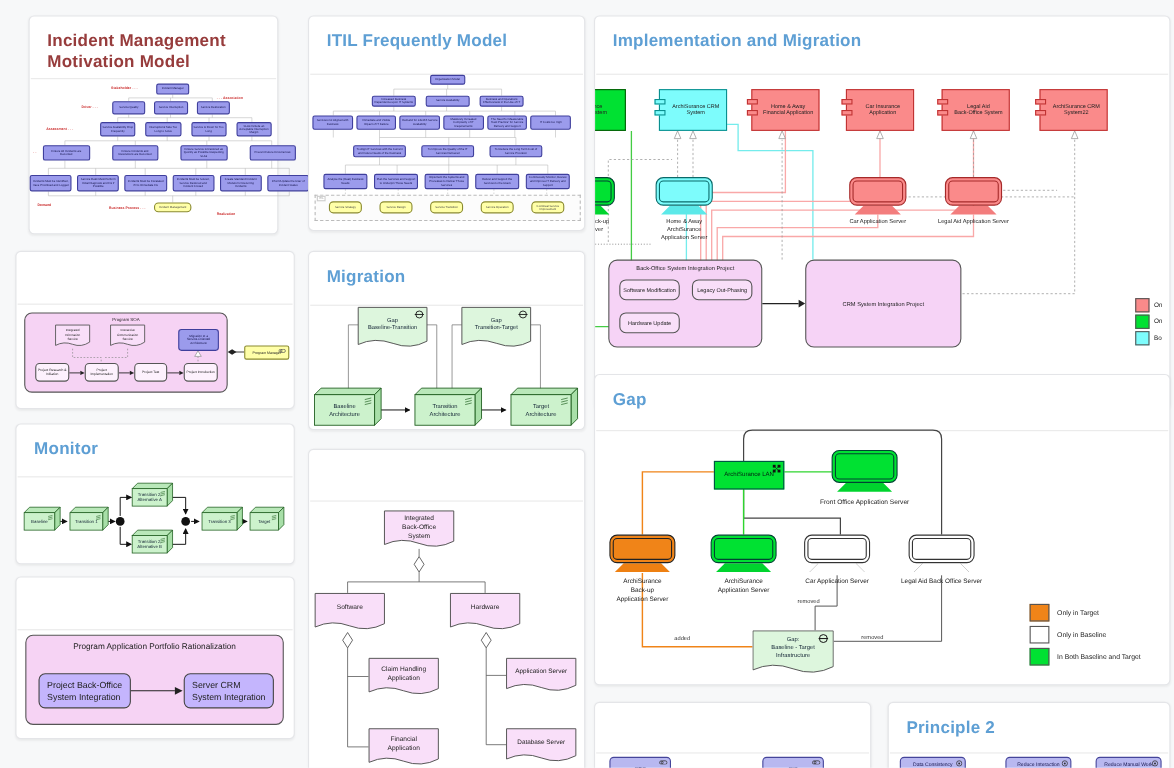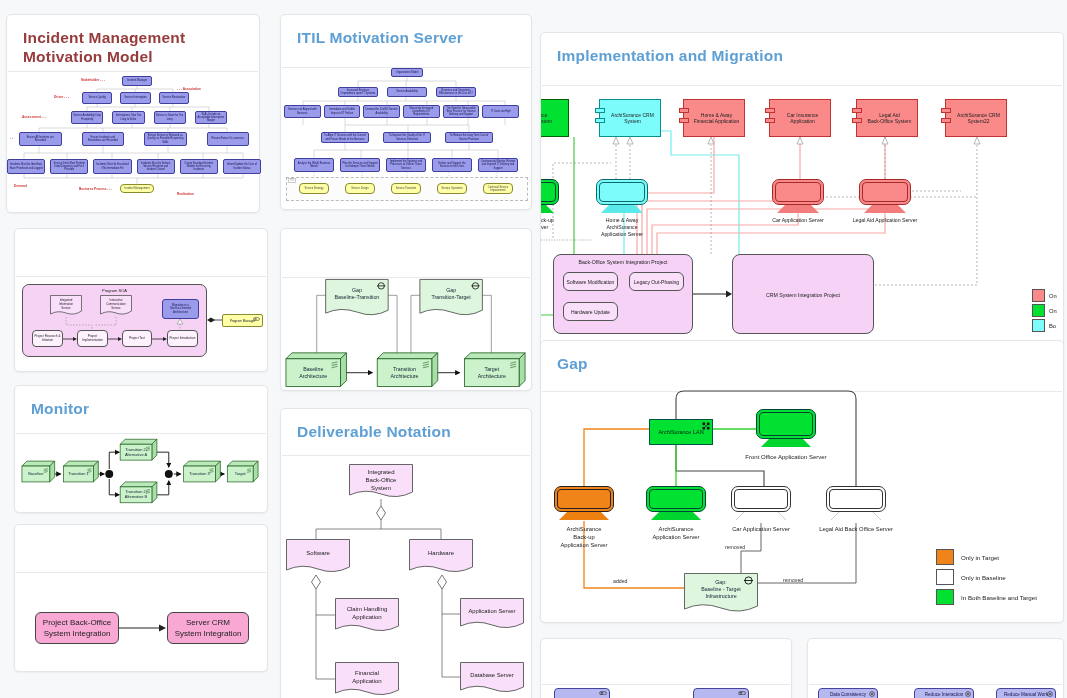--- a/index.html
+++ b/index.html
@@ -19,21 +19,21 @@
 .mrow .ypill{position:relative;flex:1}
 .redlbl{position:absolute;color:#cc3333;font-size:3.2px;font-weight:bold;white-space:nowrap}
 .grp{position:absolute;border:1px dashed #bbb;background:#fcfcfc}
 .grptag{position:absolute;font-size:2.6px;color:#999;border:1px solid #ccc;padding:0 1px;background:#fff}
 
 .pinkc{position:absolute;background:#f6d3f4;border:1.2px solid #555;border-radius:7px}
 .pinkc .clbl{position:absolute;top:3px;left:0;width:100%;text-align:center}
 .softbox{position:absolute;background:#fdf1fd;border:1px solid #555;border-radius:4px;display:flex;align-items:center;justify-content:center;text-align:center;font-size:3px;line-height:1.2;padding:1px}
 .goalbox{position:absolute;background:#9b9bec;border:1px solid #3f3f9c;border-radius:3px;color:#15154d;display:flex;align-items:center;justify-content:center;text-align:center;font-size:2.8px;line-height:1.2;padding:1px}
 .ybox{position:absolute;background:#ffffa8;border:1px solid #8a8a30;border-radius:2px;display:flex;align-items:center;justify-content:center;text-align:center;font-size:3.2px}
-.wpbox{position:absolute;background:#f9a8d4;border:1.2px solid #444;border-radius:6px;display:flex;align-items:center;justify-content:center;text-align:center;font-size:8px;line-height:1.4;white-space:pre-line}
+.wpbox{position:absolute;background:#c4b5fd;border:1.2px solid #444;border-radius:6px;display:flex;align-items:center;justify-content:center;font-size:8px;line-height:1.4;white-space:pre-line}
 
 .deliv{position:absolute}
 .deliv svg{position:absolute;left:0;top:0;overflow:visible}
 .deliv .dlbl{position:absolute;left:0;top:0;width:100%;text-align:center;white-space:pre-line}
 
 .comp{position:absolute;display:flex;align-items:center;justify-content:center;text-align:center;font-size:5px;line-height:1.3;white-space:pre-line;padding-left:5px}
 .comp .tabs{position:absolute;left:-5px;top:8px}
 .comp .tabs i{display:block;width:10px;height:5px;margin-bottom:5px}
 .comp.cyan{background:#7dfcfc;border:1.2px solid #0a8f8f}.comp.cyan .tabs i{background:#7dfcfc;border:1.2px solid #0a8f8f}
 .comp.red{background:#fa8a8a;border:1.2px solid #c03333}.comp.red .tabs i{background:#fa8a8a;border:1.2px solid #c03333}
@@ -57,21 +57,21 @@
 .gapnote{position:absolute}
 .gapnote .dlbl{position:absolute;left:0;width:100%;text-align:center;font-size:5.3px;line-height:1.35;white-space:pre-line;color:#123}
 .rolebox{position:absolute;background:#b8b8f0;border:1px solid #44449a;border-radius:4px;color:#15154d;font-size:5px;display:flex;align-items:flex-start;justify-content:center;padding-top:8px}
 .rolebox.p2{padding-top:2.5px;font-size:4.6px}
 .cornericon{position:absolute;top:1.5px;right:2.5px}
 .flowlbl{position:absolute;font-size:5.2px;color:#333;white-space:nowrap}
 </style>
 </head>
 <body>
 
-<div class="card" style="left:6px;top:14px;width:254px;height:199px">
+<div class="card" style="left:26px;top:14px;width:227px;height:199px">
   <div class="ct red">Incident Management Motivation Model</div>
   <div class="dv" style="position:absolute;top:56px;left:0;right:0"></div>
   <svg class="wires">
     <g stroke="#b5b5b5" stroke-width="0.5" fill="none">
       <path d="M130,71 V74 H90 V77 M130,74 H166 V77 M128,74 V77"></path>
       <path d="M90,89 V92 M128,89 V92 M166,89 V92 M80,92 H202 M80,92 V96 M125,92 V96 M163,92 V96 M202,92 V96"></path>
       <path d="M80,109 V113 M125,109 V113 M163,109 V113 M202,109 V113 M32,113 H220 M32,113 V117 M96,113 V117 M161,113 V117 M220,113 V117"></path>
       <path d="M32,131 V138 M96,131 V138 M161,131 V138 M220,131 V138 M17,138 H236 M17,138 V144 M60,138 V144 M105,138 V144 M151,138 V144 M196,138 V144 M236,138 V144"></path>
       <path d="M17,159 V163 H236 V159 M60,159 V163 M105,159 V163 M151,159 V163 M196,159 V163 M130,163 V169"></path>
     </g>
@@ -111,21 +111,21 @@
   <div class="redlbl" style="left:170px;top:72px">- - -  Association</div>
   <div class="redlbl" style="left:47px;top:80px">Driver - - -</div>
   <div class="redlbl" style="left:15px;top:100px">Assessment - - -</div>
   <div class="redlbl" style="left:3px;top:121px">- -</div>
   <div class="redlbl" style="left:7px;top:169px">Demand</div>
   <div class="redlbl" style="left:72px;top:172px">Business Process - - -</div>
   <div class="redlbl" style="left:170px;top:177px">Realization</div>
 </div>
 
 <div class="card" style="left:280px;top:14px;width:252px;height:196px">
-  <div class="ct">ITIL Motivation Server</div>
+  <div class="ct">ITIL Frequently Model</div>
   <div class="dv" style="position:absolute;top:52px;left:0;right:0"></div>
   <svg class="wires">
     <g stroke="#b5b5b5" stroke-width="0.5" fill="none">
       <path d="M126,62 V66 H77 V72 M126,66 H175 V72 M125,66 V72"></path>
       <path d="M77,82 V86 M125,82 V86 M175,82 V86 M22,86 H224 M22,86 V90 M64,86 V90 M106,86 V90 M146,86 V90 M187,86 V90 M224,86 V90"></path>
       <path d="M22,103 V110 M64,103 V110 M106,103 V110 M146,103 V110 M187,103 V110 M224,103 V110 M64,110 H188 M64,110 V117 M127,110 V117 M188,110 V117"></path>
       <path d="M64,128 V135 M127,128 V135 M188,128 V135 M33,135 H217 M33,135 V143 M80,135 V143 M127,135 V143 M171,135 V143 M217,135 V143"></path>
       <path d="M33,157 V172 M81,157 V172 M126,157 V172 M168,157 V172 M216,157 V172" stroke-dasharray="1.5,1.5"></path>
     </g>
   </svg>
@@ -292,31 +292,35 @@
       <text x="122" y="57.5">Transition 2,</text>
       <text x="122" y="62.5">Alternative B</text>
       <text x="186" y="39.5">Transition 3</text>
       <text x="227" y="39.5">Target</text>
     </g>
   </svg>
 </div>
 
 <div class="card" style="left:14px;top:524px;width:254px;height:148px">
   <div class="dv" style="position:absolute;top:47px;left:0;right:0"></div>
+  <div class="pinkc" style="left:8px;top:52px;width:235px;height:82px">
+    <div class="clbl" style="font-size:7.5px;top:5px">Program Application Portfolio Rationalization</div>
+  </div>
   <div class="wpbox" style="left: 20px; top: 87px; width: 84px; height: 32px; white-space: pre-line;">Project Back-Office
 System Integration</div>
   <div class="wpbox" style="left: 152px; top: 87px; width: 82px; height: 32px; white-space: pre-line;">Server CRM
 System Integration</div>
   <svg class="wires">
     <path d="M104,103 H144" stroke="#222" stroke-width="1" fill="none"></path>
     <polygon points="144,99.5 144,106.5 151,103" fill="#222"></polygon>
   </svg>
 </div>
 
 <div class="card" style="left:280px;top:228px;width:252px;height:163px">
+  <div class="ct">Migration</div>
   <div class="dv" style="position:absolute;top:48px;left:0;right:0"></div>
   <svg class="wires" style="top:48px;height:115px" viewBox="0 0 252 115">
     <defs>
         <marker id="arr2" markerWidth="6" markerHeight="6" refX="5" refY="3" orient="auto">
           <path d="M0,0 L6,3 L0,6 Z" fill="#111"></path>
         </marker>
       </defs>
     <g stroke="#777" stroke-width="0.7" fill="none">
       <path d="M45,18 H36 V79 M108,18 H117 V79 M140,18 H131 V79 M203,18 H212 V79"></path>
     </g>
@@ -365,21 +369,20 @@
       <text x="32.5" y="101.5">Architecture</text>
       <text x="124.5" y="94.5">Transition</text>
       <text x="124.5" y="101.5">Architecture</text>
       <text x="212.5" y="94.5">Target</text>
       <text x="212.5" y="101.5">Architecture</text>
     </g>
   </svg>
 </div>
 
 <div class="card" style="left:280px;top:408px;width:252px;height:300px">
-  <div class="ct">Deliverable Notation</div>
   <div class="dv" style="position:absolute;top:46px;left:0;right:0"></div>
   <svg class="wires">
     <g stroke="#555" stroke-width="0.7" fill="none">
       <path d="M100,90 V97 M100,111 V120 M35,120 H160 M35,120 V130 M160,120 V130"></path>
       <path d="M35,166 M35,180 V270 M35,206 H54 M35,270 H54"></path>
       <path d="M161,166 M161,180 V268 M161,205 H179 M161,268 H179"></path>
     </g>
     <polygon points="100,97 104.5,104 100,111 95.5,104" fill="#fff" stroke="#555" stroke-width="0.8"></polygon>
     <polygon points="35,166 39.5,173 35,180 30.5,173" fill="#fff" stroke="#555" stroke-width="0.8"></polygon>
     <polygon points="161,166 165.5,173 161,180 156.5,173" fill="#fff" stroke="#555" stroke-width="0.8"></polygon>
@@ -425,21 +428,21 @@
     <div class="dlbl" style="font-size:5.8px;top:10px">Application Server</div>
   </div>
   <div class="deliv" style="left:179px;top:253px;width:64px;height:33px">
     <svg width="64" height="33" viewBox="0 0 64 33" preserveAspectRatio="none">
         <path d="M0.5,0.5 H63.5 V25 Q48,33 32,27 Q16,21 0.5,28 Z" fill="#f9dff9" stroke="#555" stroke-width="0.9"></path>
       </svg>
     <div class="dlbl" style="font-size:5.8px;top:10px">Database Server</div>
   </div>
 </div>
 
-<div class="card" style="left:540px;top:32px;width:524px;height:358px;overflow:hidden">
+<div class="card" style="left:540px;top:14px;width:524px;height:358px;overflow:hidden">
   <div class="ct">Implementation and Migration</div>
   <div class="dv" style="position:absolute;top:52px;left:0;right:0"></div>
   <svg class="wires">
     <g stroke="#44cc44" stroke-width="1.2" fill="none">
       <path d="M33,104 V239"></path>
         <path d="M0,282 H22"></path>
     </g>
     <g stroke="#74ecec" stroke-width="1.2" fill="none">
       <path d="M83,178 V279 H78"></path>
         <path d="M115,98 H130 V122 H198 V221"></path>
@@ -638,20 +641,21 @@
   <div class="rolebox" style="left:152px;top:49px;width:56px;height:30px">
     <span>CIO</span>
     <svg class="cornericon" width="8" height="4.5" viewBox="0 0 9 5">
         <rect x="2.5" y="0.7" width="5.8" height="3.6" rx="1.8" fill="none" stroke="#333" stroke-width="0.8"></rect>
         <ellipse cx="2.5" cy="2.5" rx="1.8" ry="1.8" fill="none" stroke="#333" stroke-width="0.8"></ellipse>
       </svg>
   </div>
 </div>
 
 <div class="card" style="left:807px;top:638px;width:257px;height:120px">
+  <div class="ct">Principle 2</div>
   <div class="dv" style="position:absolute;top:45px;left:0;right:0"></div>
   <div class="rolebox p2" style="left:10px;top:49px;width:60px;height:30px">
     <span>Data Consistency</span>
     <svg class="cornericon" width="6" height="6" viewBox="0 0 6 6">
         <circle cx="3" cy="3" r="2.4" fill="none" stroke="#333" stroke-width="0.7"></circle>
         <circle cx="3" cy="3" r="0.9" fill="#333"></circle>
       </svg>
   </div>
   <div class="rolebox p2" style="left:106px;top:49px;width:60px;height:30px">
     <span>Reduce Interaction</span>

